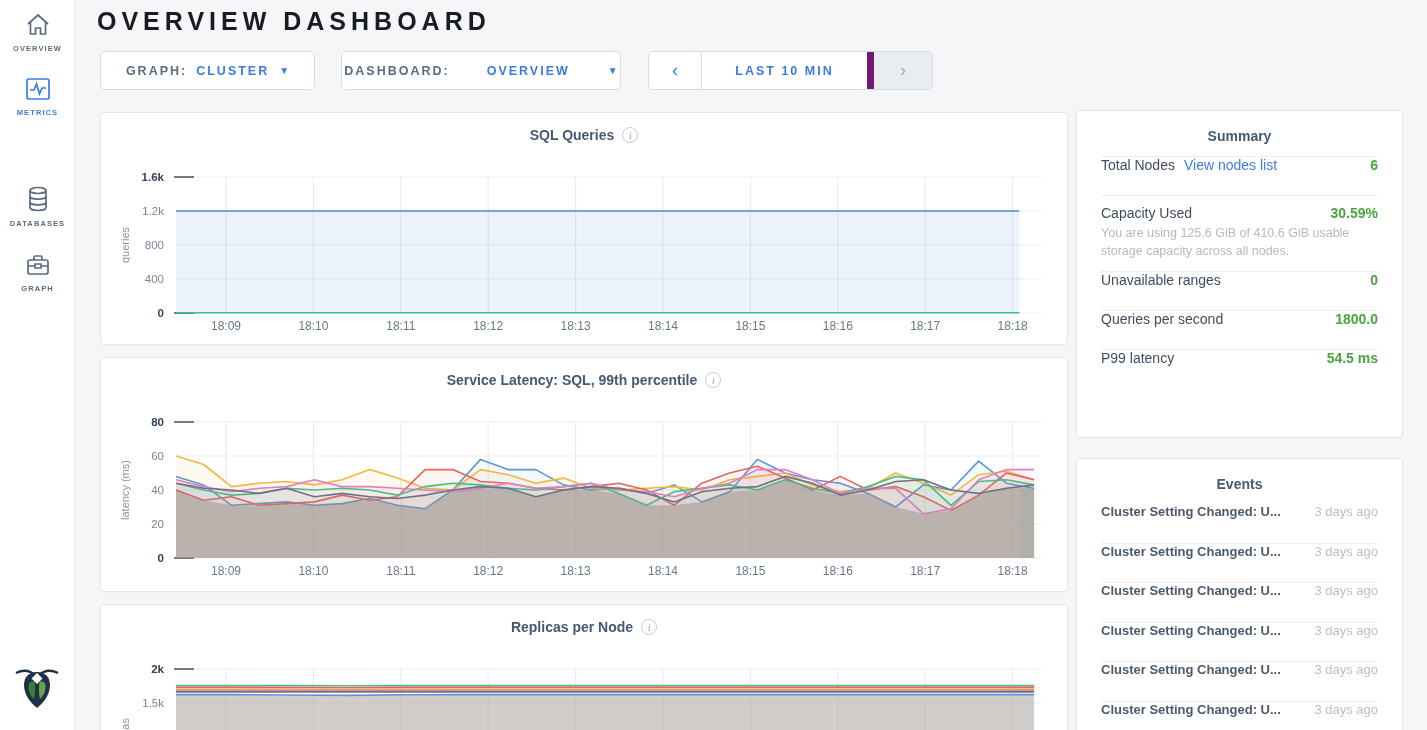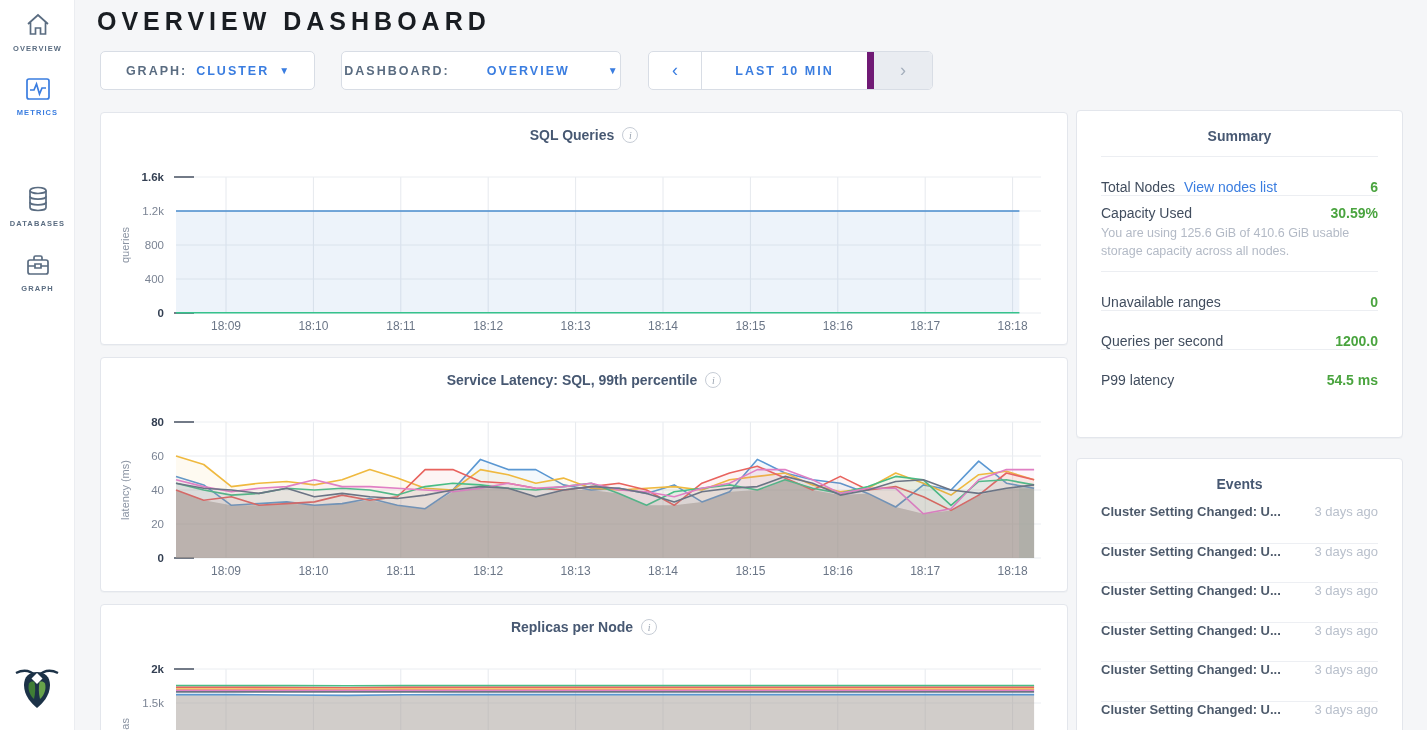--- a/index.html
+++ b/index.html
@@ -56,21 +56,21 @@
   .yt  { font-size:11.5px; fill:#7b8494; }
   .yt-dark { font-size:11.5px; fill:#333f52; font-weight:bold; }
   .xt  { font-size:12px; fill:#6b7687; }
   .ylab{ font-size:11px; fill:#8a93a2; }
 
   
   #summary-panel { left:1076px; top:110px; width:327px; height:328px; padding:0 24px; }
   #events-panel  { left:1076px; top:458px; width:327px; height:310px; padding:0 24px; }
   .side-title { text-align:center; font-size:14px; font-weight:bold; color:#475872;
     padding:17px 0 12px 0; }
-  .srow { display:flex; align-items:flex-end; min-height:39px; border-top:1px solid #eceef2; }
+  .srow { display:flex; align-items:flex-start; min-height:39px; border-top:1px solid #eceef2; }
   .srow:first-of-type { border-top:none; }
   .srow-label { font-size:14px; color:#414d5e; }
   .srow-link { font-size:14px; color:#3a7de0; margin-left:9px; cursor:pointer; }
   .srow-value { margin-left:auto; font-size:14px; font-weight:bold; color:#4aa43f; }
   .srow-block { border-top:1px solid #eceef2; padding:9px 0 11px 0; }
   .srow-block .top { display:flex; align-items:center; }
   .srow-subtext { font-size:12.5px; color:#b3bac6; line-height:1.45; margin-top:3px; }
   .erow { display:flex; align-items:flex-start; height:39.5px; border-bottom:1px solid #edeff3; }
   .erow-text { font-size:13px; font-weight:bold; color:#4d5a6b; white-space:nowrap;
     overflow:hidden; }
@@ -308,21 +308,21 @@
         <span class="srow-value">30.59%</span>
       </div>
       <div class="srow-subtext">You are using 125.6 GiB of 410.6 GiB usable storage capacity across all nodes.</div>
     </div>
     <div class="srow">
       <span class="srow-label">Unavailable ranges</span>
       <span class="srow-value">0</span>
     </div>
     <div class="srow">
       <span class="srow-label">Queries per second</span>
-      <span class="srow-value">1200.0</span>
+      <span class="srow-value">1800.0</span>
     </div>
     <div class="srow">
       <span class="srow-label">P99 latency</span>
       <span class="srow-value">54.5 ms</span>
     </div>
   </aside>
 
   <aside id="events-panel" class="panel">
     <div class="side-title">Events</div>
     <div class="erow">

